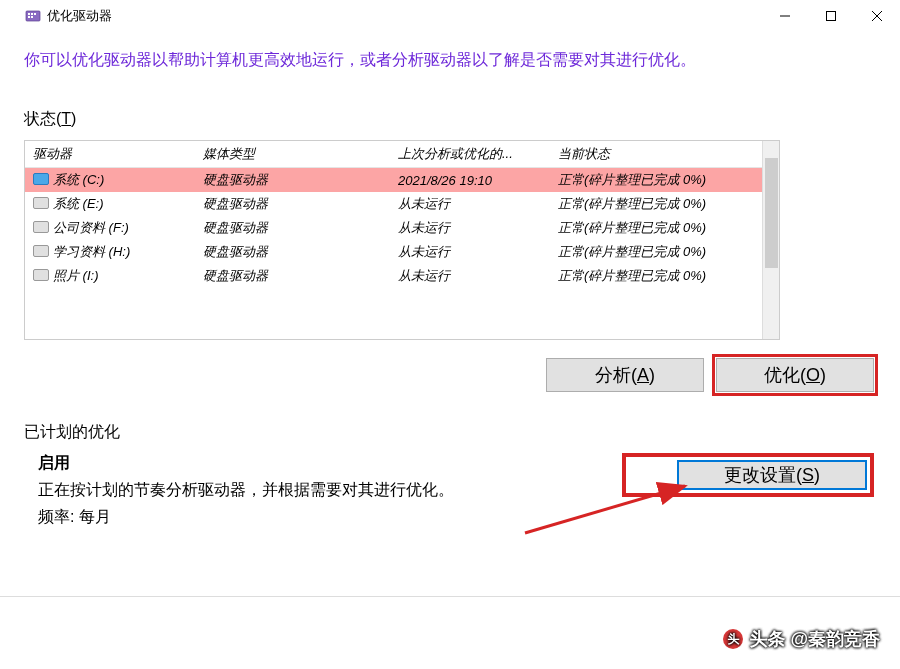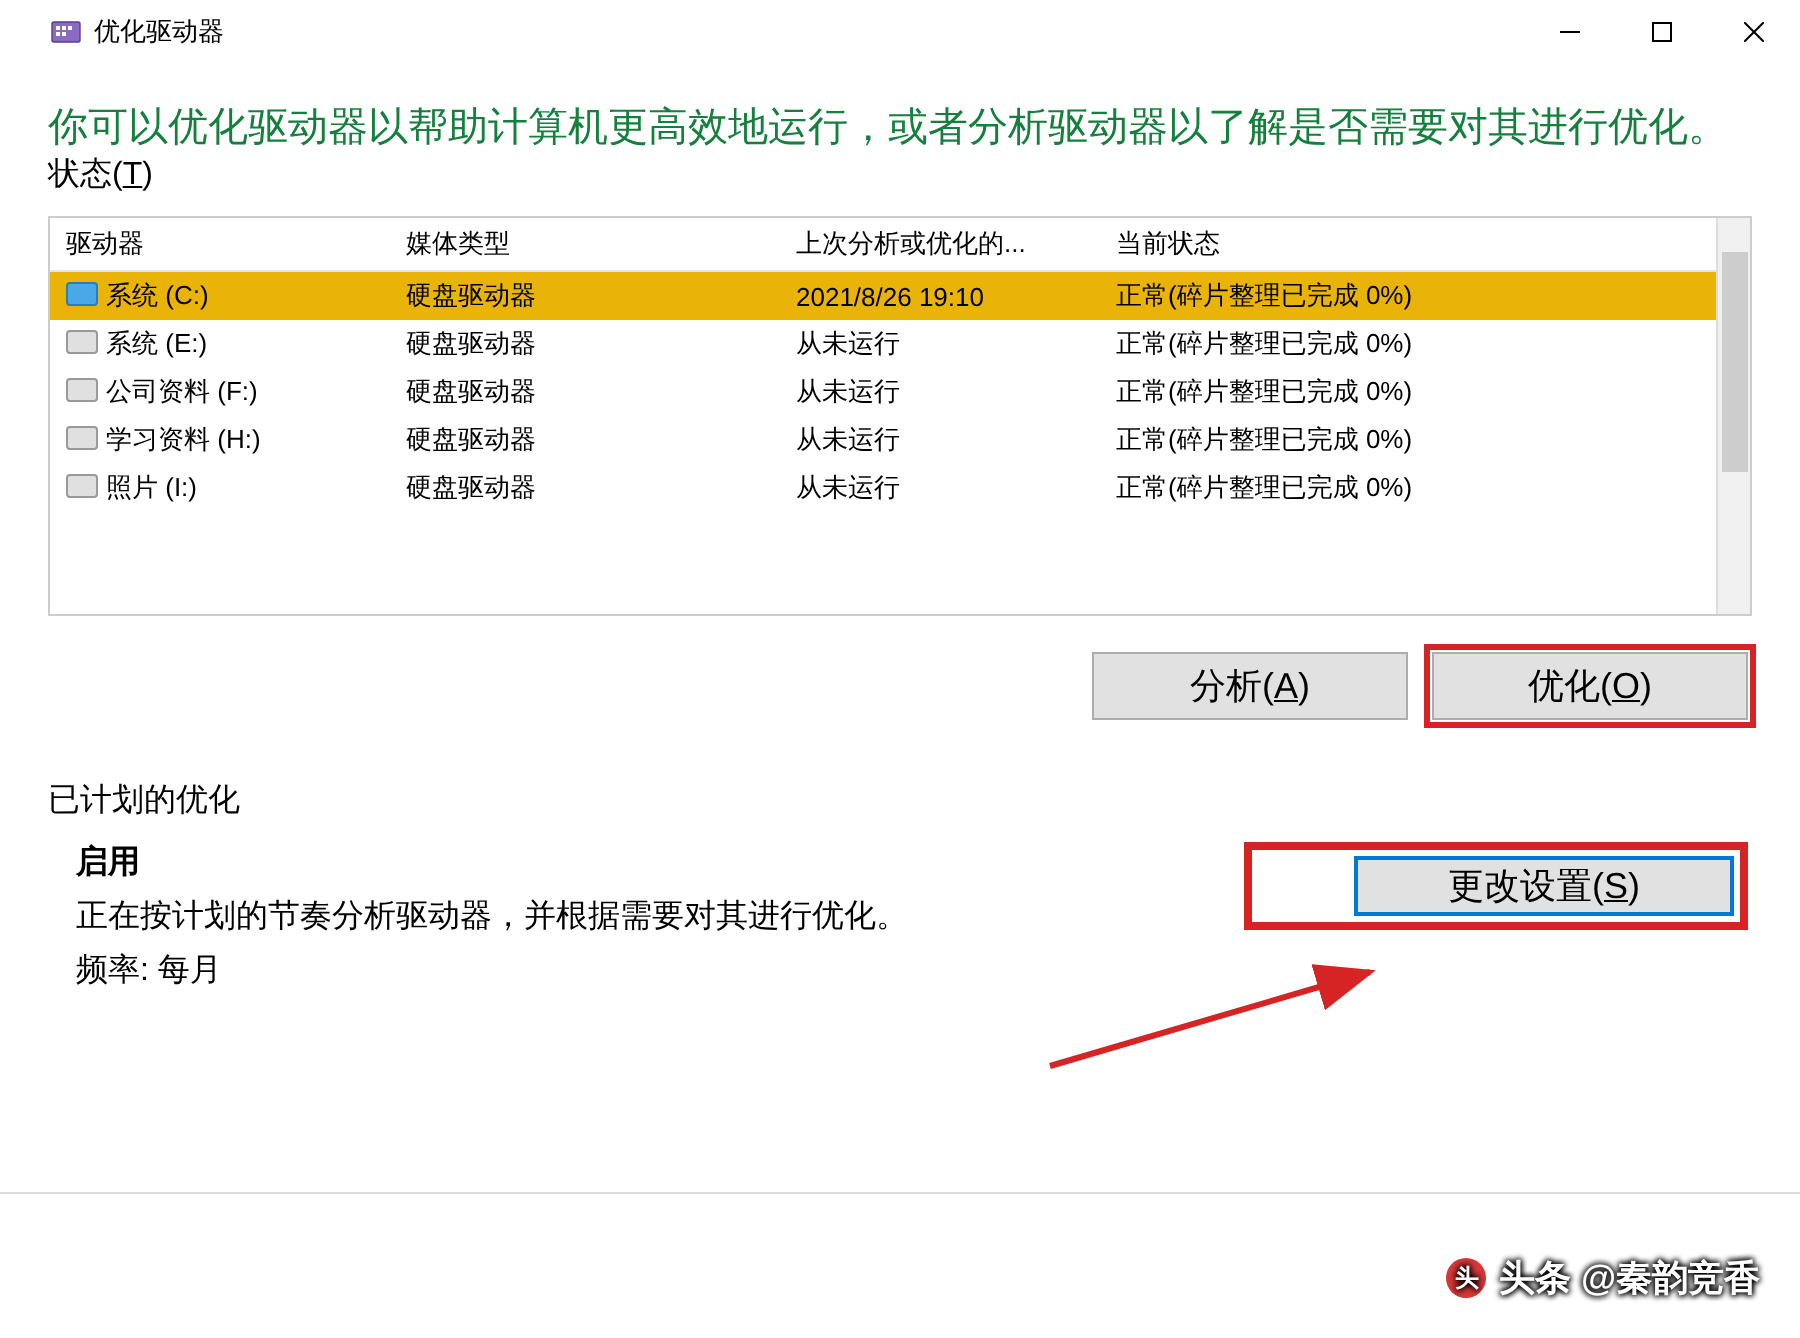--- a/index.html
+++ b/index.html
@@ -43,58 +43,60 @@
       display: flex;
       align-items: center;
       justify-content: center;
       font-size: 13px;
       color: #000;
     }
     .content {
       padding: 18px 24px 0 24px;
     }
     .description {
-      font-size: 20px;
-      color: #15803d;
+      font-size: 16px;
+      color: #6d28d9;
+      margin-bottom: 38px;
     }
     .section-label {
       font-size: 16px;
       color: #000;
       margin-bottom: 10px;
     }
     .section-label .underline {
       text-decoration: underline;
     }
     .drive-table-wrap {
       border: 1px solid #ccc;
-      width: 852px;
+      width: 756px;
       height: 200px;
       position: relative;
       overflow: hidden;
+      font-style: italic;
     }
     .drive-table {
       width: 100%;
       border-collapse: collapse;
       font-size: 13px;
     }
     .drive-table th {
       text-align: left;
       font-weight: normal;
       padding: 4px 8px;
       background: #fff;
       border-bottom: 1px solid #e5e5e5;
       color: #000;
     }
     .drive-table td {
       padding: 3px 8px;
       color: #000;
       white-space: nowrap;
     }
     .drive-table tr.selected td {
-      background: #eab308;
+      background: #fca5a5;
     }
     .col-drive { width: 170px; }
     .col-media { width: 195px; }
     .col-last  { width: 160px; }
     .col-status { width: auto; }
     .drive-icon {
       display: inline-block;
       width: 16px;
       height: 12px;
       margin-right: 4px;

